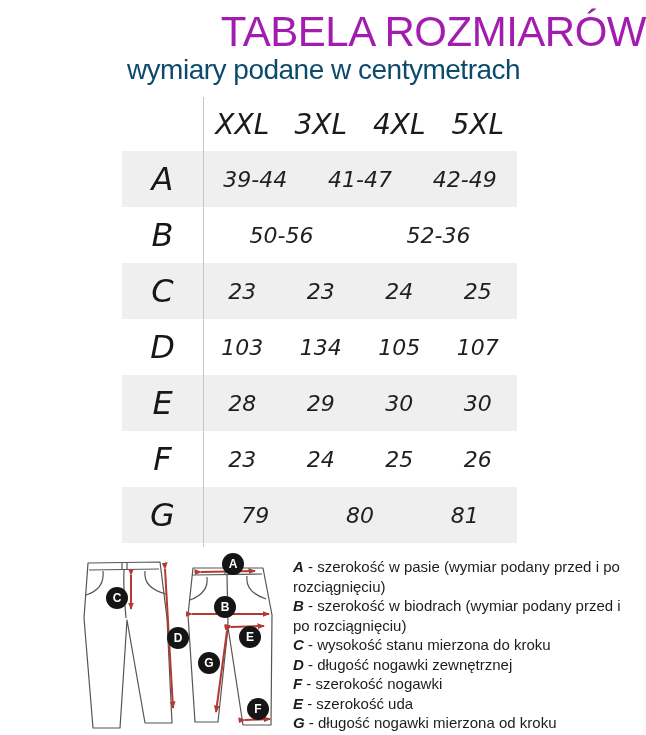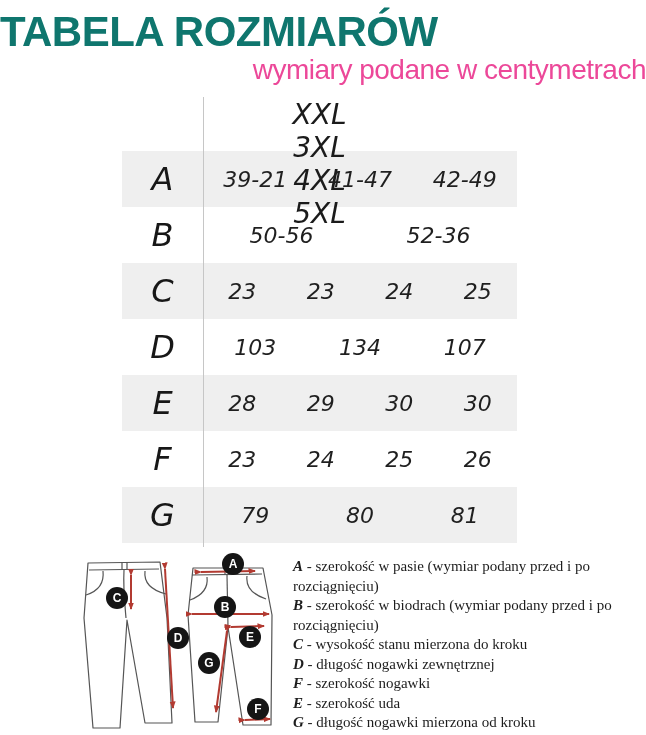--- a/index.html
+++ b/index.html
@@ -9,43 +9,43 @@
     width: 646px;
     height: 735px;
     background: #ffffff;
     overflow: hidden;
     font-family: "Liberation Sans", sans-serif;
     color: #1b1b1b;
   }
   .title {
     position: absolute;
     top: 8px; left: 0; right: 0;
-    text-align: left;
-    font-family: "Liberation Sans", sans-serif;
-    font-weight: bold;
+    text-align: right;
+    font-family: "Liberation Sans", sans-serif;
+    font-weight: normal;
     font-size: 42px;
     letter-spacing: -0.5px;
-    color: #0f766e;
+    color: #a21caf;
   }
   .subtitle {
     position: absolute;
     top: 54px; left: 1px; right: 0;
-    text-align: right;
+    text-align: center;
     font-family: "Liberation Sans", sans-serif;
     font-weight: normal;
     font-size: 28px;
     letter-spacing: -0.5px;
-    color: #ec4899;
+    color: #0c4a6e;
   }
   .size-table {
     position: absolute;
     left: 122px; top: 98px;
     width: 395px;
   }
-  .thead { display: flex; height: 53px; align-items: center; flex-direction: column; }
+  .thead { display: flex; height: 53px; align-items: center; }
   .thead .spacer { width: 81px; }
   .thead .col-h {
     flex: 1; text-align: center;
     font-family: "DejaVu Sans", sans-serif;
     font-style: italic;
     font-size: 28px;
     color: #1b1b1b;
   }
   .trow { display: flex; height: 56px; align-items: center; }
   .trow.striped { background: #efefef; }
@@ -83,21 +83,21 @@
     display: flex; align-items: center; justify-content: center;
     font-family: "Liberation Sans", sans-serif;
     font-weight: bold;
     font-size: 12px;
     line-height: 1;
   }
   .legend {
     position: absolute;
     left: 293px; top: 557px;
     width: 346px;
-    font-family: Liberation Serif, serif;
+    font-family: Liberation Sans, sans-serif;
     font-size: 15px;
     line-height: 1.3;
     color: #1d1d1d;
   }
   .legend-item { margin: 0; }
   .legend-letter { font-weight: bold; font-style: italic; }
 </style>
 </head>
 <body>
 
@@ -110,40 +110,41 @@
     <div class="thead">
       <div class="spacer"></div>
       <div class="col-h">XXL</div>
       <div class="col-h">3XL</div>
       <div class="col-h">4XL</div>
       <div class="col-h">5XL</div>
     </div>
 
     <div class="trow striped">
       <div class="rowlabel">A</div>
-      <div class="cell">39-21</div>
+      <div class="cell">39-44</div>
       <div class="cell">41-47</div>
       <div class="cell">42-49</div>
     </div>
     <div class="trow">
       <div class="rowlabel">B</div>
       <div class="cell">50-56</div>
       <div class="cell">52-36</div>
     </div>
     <div class="trow striped">
       <div class="rowlabel">C</div>
       <div class="cell">23</div>
       <div class="cell">23</div>
       <div class="cell">24</div>
       <div class="cell">25</div>
     </div>
     <div class="trow">
       <div class="rowlabel">D</div>
       <div class="cell">103</div>
       <div class="cell">134</div>
+      <div class="cell">105</div>
       <div class="cell">107</div>
     </div>
     <div class="trow striped">
       <div class="rowlabel">E</div>
       <div class="cell">28</div>
       <div class="cell">29</div>
       <div class="cell">30</div>
       <div class="cell">30</div>
     </div>
     <div class="trow">

